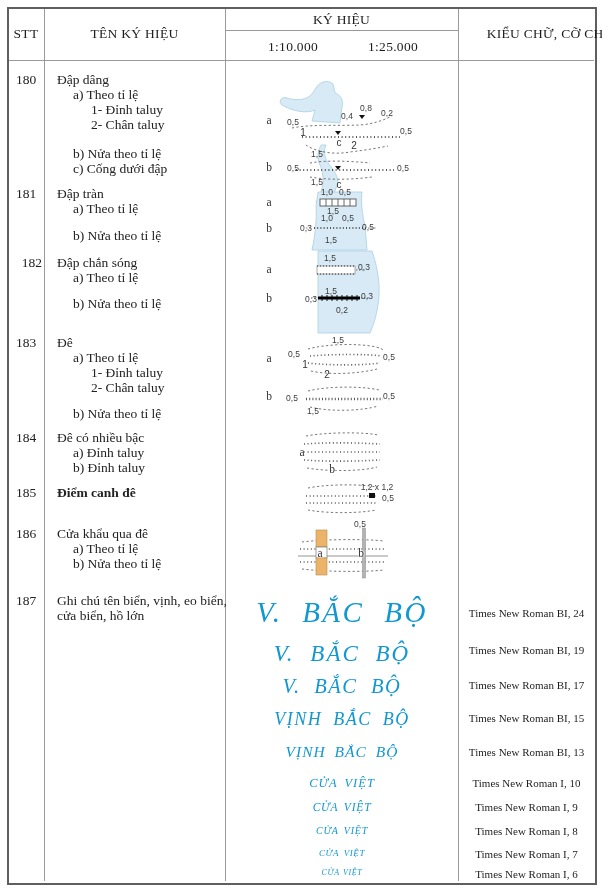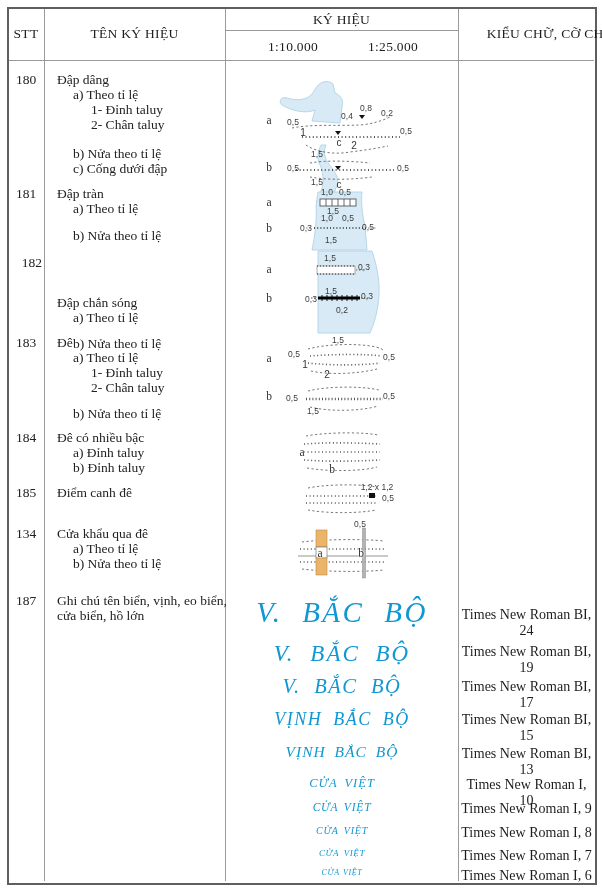--- a/index.html
+++ b/index.html
@@ -16,21 +16,21 @@
   .ind1{padding-left:16px;}
   .ind2{padding-left:34px;}
   .sp14{height:14px;} .sp12{height:12px;} .sp11{height:11px;}
   .ann{position:absolute;transform:translate(-50%,-50%);font-family:"Liberation Sans",sans-serif;
        font-size:8.5px;color:#3c3c3c;white-space:nowrap;}
   .ann.num{font-size:10px;color:#333;}
   .ann.let{font-family:"Liberation Serif",serif;font-size:11.5px;color:#333;}
   .ann.halo{text-shadow:0 0 2px #fff,0 0 2px #fff,0 0 2px #fff;}
   .sample{position:absolute;left:226px;width:232px;text-align:center;font-style:italic;font-weight:normal;
           white-space:nowrap;}
-  .fontlabel{position:absolute;left:459px;width:135px;text-align:center;font-size:14px;color:#1d1d1d;}
+  .fontlabel{position:absolute;left:459px;width:135px;text-align:center;font-size:11px;color:#1d1d1d;}
   .s0{top:596px;font-size:29px;letter-spacing:2.5px;word-spacing:10px;}
   .s1{top:641px;font-size:23px;letter-spacing:2px;word-spacing:8px;}
   .s2{top:675px;font-size:20.5px;letter-spacing:1.5px;word-spacing:7px;}
   .s3{top:709px;font-size:18px;letter-spacing:1.5px;word-spacing:5px;}
   .s4{top:743px;font-size:15.5px;letter-spacing:1px;word-spacing:4px;}
   .s5{top:776px;font-size:12.5px;letter-spacing:1px;word-spacing:3px;}
   .s6{top:801px;font-size:11.5px;letter-spacing:.8px;word-spacing:2px;}
   .s7{top:825px;font-size:10px;letter-spacing:.8px;word-spacing:2px;}
   .s8{top:848px;font-size:9px;letter-spacing:.6px;word-spacing:2px;}
   .s9{top:868px;font-size:8px;letter-spacing:.6px;word-spacing:1px;}
@@ -54,58 +54,58 @@
   <div class="hdr" style="left:248px;top:39px;width:90px;">1:10.000</div>
   <div class="hdr" style="left:348px;top:39px;width:90px;">1:25.000</div>
   <div class="hdr" style="left:458px;top:26px;width:137px;padding-left:24px;">KIỂU CHỮ, CỠ CHỮ</div>
 
   <div class="entry-no" style="top:72px;">180</div>
   <div class="entry-no" style="top:186px;">181</div>
   <div class="entry-no" style="top:255px;text-align:right;">182</div>
   <div class="entry-no" style="top:335px;">183</div>
   <div class="entry-no" style="top:430px;">184</div>
   <div class="entry-no" style="top:485px;">185</div>
-  <div class="entry-no" style="top:526px;">134</div>
+  <div class="entry-no" style="top:526px;">186</div>
   <div class="entry-no" style="top:593px;">187</div>
 
   <div class="entry" style="top:72px;">
     <div class="ln">Đập dâng</div>
     <div class="ln ind1">a) Theo tỉ lệ</div>
     <div class="ln ind2">1- Đỉnh taluy</div>
     <div class="ln ind2">2- Chân taluy</div>
     <div class="sp14"></div>
     <div class="ln ind1">b) Nửa theo tỉ lệ</div>
     <div class="ln ind1">c) Cống dưới đập</div>
   </div>
   <div class="entry" style="top:186px;">
     <div class="ln">Đập tràn</div>
     <div class="ln ind1">a) Theo tỉ lệ</div>
     <div class="sp12"></div>
     <div class="ln ind1">b) Nửa theo tỉ lệ</div>
   </div>
-  <div class="entry" style="top:255px;margin-top:40px;">
+  <div class="entry" style="top:255px;">
     <div class="ln">Đập chắn sóng</div>
     <div class="ln ind1">a) Theo tỉ lệ</div>
     <div class="sp11"></div>
     <div class="ln ind1">b) Nửa theo tỉ lệ</div>
   </div>
   <div class="entry" style="top:335px;">
     <div class="ln">Đê</div>
     <div class="ln ind1">a) Theo tỉ lệ</div>
     <div class="ln ind2">1- Đỉnh taluy</div>
     <div class="ln ind2">2- Chân taluy</div>
     <div class="sp11"></div>
     <div class="ln ind1">b) Nửa theo tỉ lệ</div>
   </div>
   <div class="entry" style="top:430px;">
     <div class="ln">Đê có nhiều bậc</div>
     <div class="ln ind1">a) Đỉnh taluy</div>
     <div class="ln ind1">b) Đỉnh taluy</div>
   </div>
-  <div class="entry" style="top:485px;">
+  <div class="entry" style="top:485px;font-weight:bold;">
     <div class="ln">Điểm canh đê</div>
   </div>
   <div class="entry" style="top:526px;">
     <div class="ln">Cửa khẩu qua đê</div>
     <div class="ln ind1">a) Theo tỉ lệ</div>
     <div class="ln ind1">b) Nửa theo tỉ lệ</div>
   </div>
   <div class="entry" style="top:593px;width:172px;">
     <div class="wrap">Ghi chú tên biển, vịnh, eo biển, cửa biển, hồ lớn</div>
   </div>

